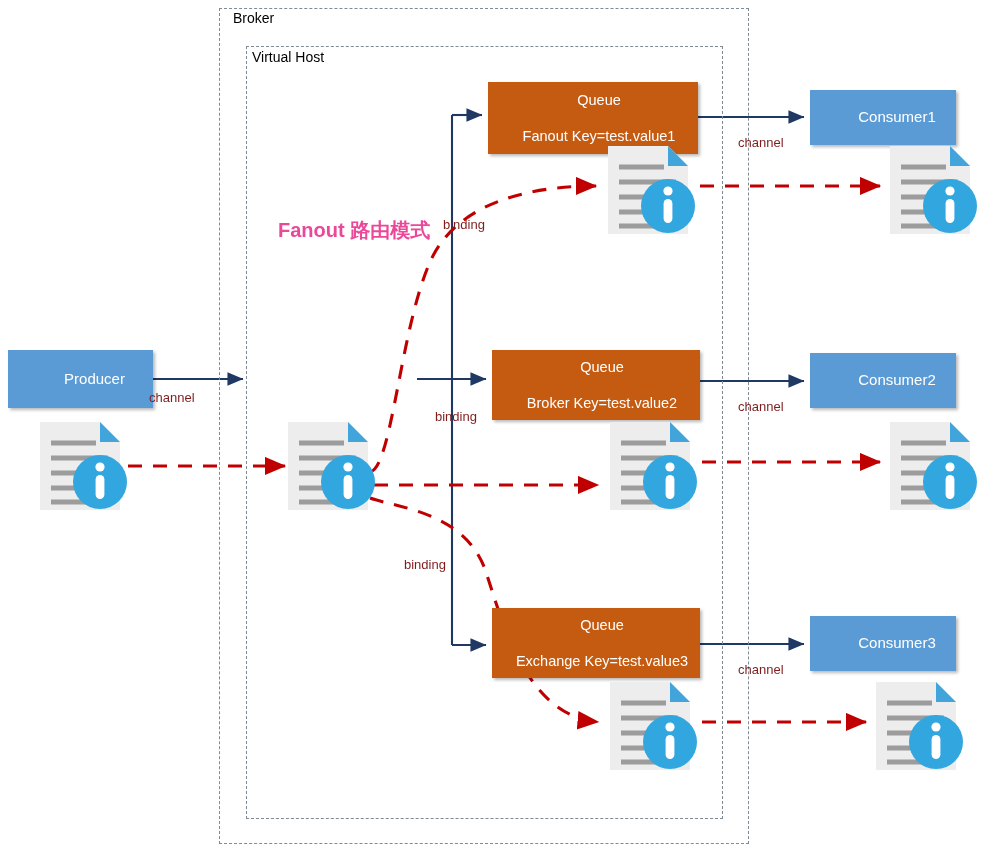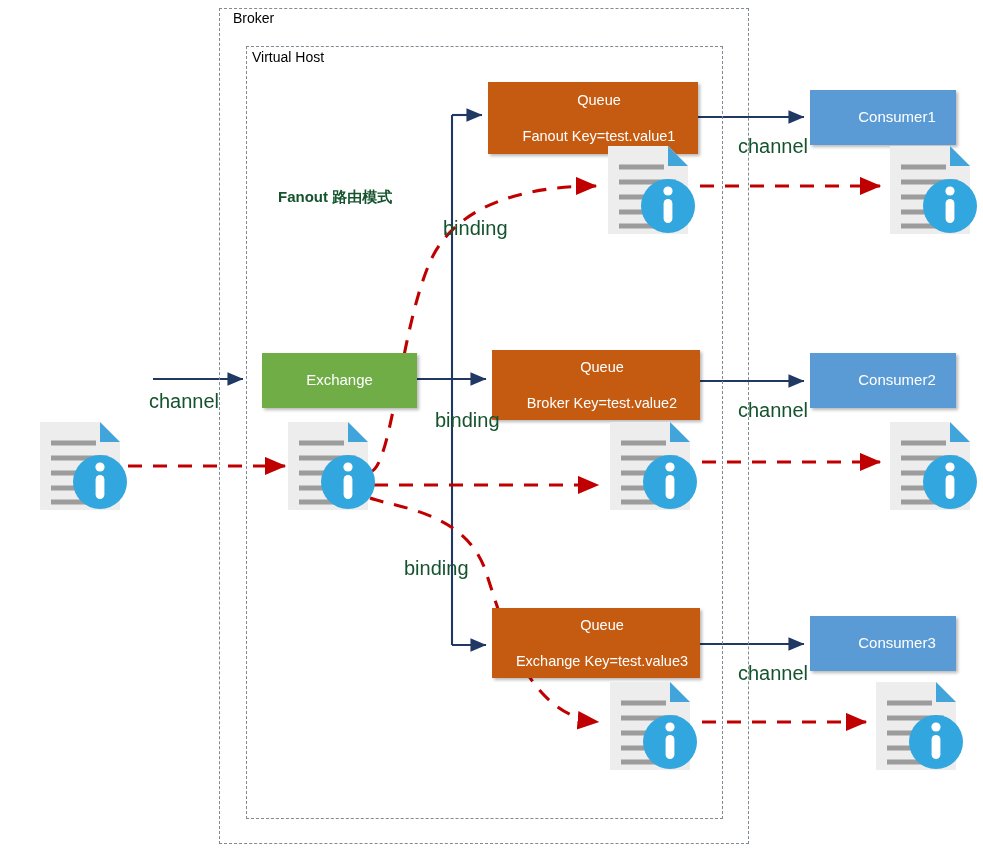--- a/index.html
+++ b/index.html
@@ -13,22 +13,22 @@
         box-shadow:2px 2px 3px rgba(0,0,0,.28);}
   .node span{display:block;width:100%;}
 
   .n-blue{background:#5B9BD5;font-size:15px;padding-left:28px;}
   .n-green{background:#70AD47;font-size:15px;}
   .n-orange{background:#C55A11;font-size:14.5px;padding-left:12px;}
 
   .grp{position:absolute;box-sizing:border-box;border:1.6px dashed #808a93;background:transparent;}
   .grp-label{position:absolute;font-size:14px;color:#000000;white-space:nowrap;}
 
-  .edge-label{position:absolute;font-size:20px;color:#14532d;white-space:nowrap;}
-  .title{position:absolute;font-size:15px;font-weight:bold;color:#14532d;white-space:nowrap;}
+  .edge-label{position:absolute;font-size:13px;color:#7f1d1d;white-space:nowrap;}
+  .title{position:absolute;font-size:20px;font-weight:bold;color:#ec4899;white-space:nowrap;margin-top:29px;}
 
   .doc{position:absolute;width:96px;height:96px;}
 </style>
 </head>
 <body>
 
 <div id="canvas">
 
   <svg class="svg-layer" viewBox="0 0 983 851">
     <defs>
@@ -86,24 +86,24 @@
   </svg>
 
   <div class="grp" style="left:219px;top:8px;width:530px;height:836px;"></div>
   <div class="grp-label" style="left:233px;top:10px;">Broker</div>
 
   <div class="grp" style="left:246px;top:46px;width:477px;height:773px;"></div>
   <div class="grp-label" style="left:252px;top:49px;">Virtual Host</div>
 
   <div class="title" style="left:278px;top:188px;">Fanout 路由模式</div>
 
-
-  <div class="node n-green" style="left:262px;top:353px;width:155px;height:55px;">
-    <span>Exchange</span>
-  </div>
+  <div class="node n-blue" style="left:8px;top:350px;width:145px;height:58px;">
+    <span>Producer</span>
+  </div>
+
 
   <div class="node n-orange" style="left:488px;top:82px;width:210px;height:72px;">
     <span>
       <span>Queue</span><br>
       <span>Fanout Key=test.value1</span>
     </span>
   </div>
 
   <div class="node n-orange" style="left:492px;top:350px;width:208px;height:70px;">
     <span>

